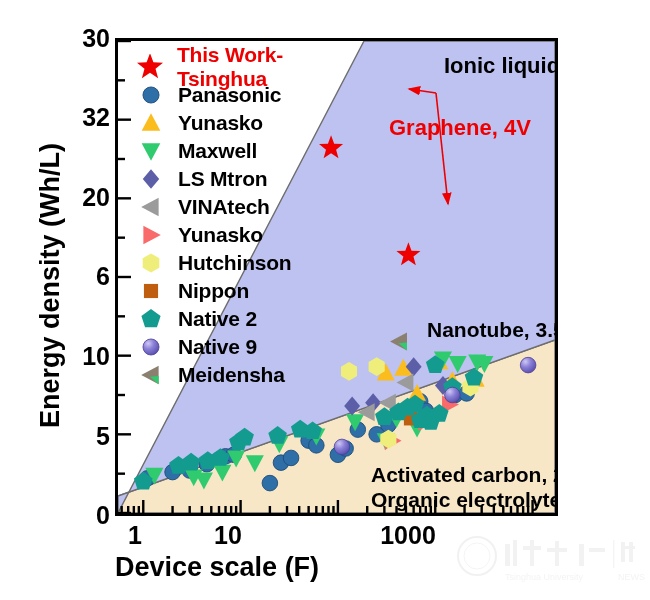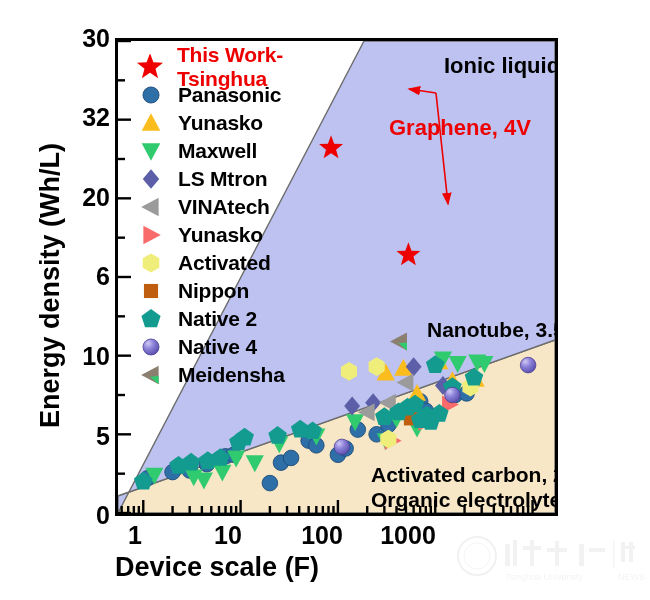--- a/index.html
+++ b/index.html
@@ -290,21 +290,21 @@
             </svg>
           </div>
           <div class="legend-text">Yunasko</div>
         </div>
         <div class="legend-row">
           <div class="legend-mark">
             <svg width="26" height="26" viewBox="0 0 26 26">
               <polygon points="13,3.395999999999999 21.31730797794575,8.198 21.317307977945752,17.802 13,22.604 4.682692022054251,17.802000000000003 4.682692022054251,8.197999999999999" fill="#F0EE7B"></polygon>
             </svg>
           </div>
-          <div class="legend-text">Activated</div>
+          <div class="legend-text">Hutchinson</div>
         </div>
         <div class="legend-row">
           <div class="legend-mark">
             <svg width="26" height="26" viewBox="0 0 26 26">
               <rect x="5.944" y="5.944" width="14.112" height="14.112" fill="#C05E10"></rect>
             </svg>
           </div>
           <div class="legend-text">Nippon</div>
         </div>
         <div class="legend-row">
@@ -314,21 +314,21 @@
             </svg>
           </div>
           <div class="legend-text">Native 2</div>
         </div>
         <div class="legend-row">
           <div class="legend-mark">
             <svg width="26" height="26" viewBox="0 0 26 26">
               <circle cx="13" cy="13" r="8.036" fill="url(#sphereGrad)" stroke="#4b3f96" stroke-width="0.8"></circle>
             </svg>
           </div>
-          <div class="legend-text">Native 4</div>
+          <div class="legend-text">Native 9</div>
         </div>
         <div class="legend-row">
           <div class="legend-mark">
             <svg width="26" height="26" viewBox="0 0 26 26">
               <g>
                 <polygon points="3.1999999999999993,13 20.644000000000002,3.6899999999999995 20.644000000000002,22.310000000000002" fill="#8B8070"></polygon>
                 <polygon points="12.02,14.764 20.644000000000002,22.310000000000002 20.644000000000002,13.98" fill="#2FCB6E"></polygon>
               </g>
             </svg>
           </div>
@@ -338,21 +338,20 @@
 
     <div class="annot" id="annot-ionic" style="left:326px;top:12px;">Ionic liquids</div>
     <div class="annot" id="annot-graphene" style="left:271px;top:74px;">Graphene, 4V</div>
     <div class="annot" id="annot-nanotube" style="left:309px;top:277px;">Nanotube, 3.5V</div>
     <div class="annot" id="annot-ac1" style="left:253px;top:422px;">Activated carbon, 2.7V</div>
     <div class="annot" id="annot-ac2" style="left:253px;top:447px;">Organic electrolyte</div>
   </div>
 
   <div class="xtick" style="left:75px">1</div>
   <div class="xtick" style="left:168px">10</div>
-  <div class="xtick" style="left:262px">100</div>
   <div class="xtick" style="left:348px">1000</div>
 
   <div id="xaxis-title">Device scale (F)</div>
 
   <div id="watermark">
     <svg width="190" height="52" viewBox="0 0 190 52">
       <circle cx="22" cy="20" r="19" fill="none" stroke="#e4e4e4" stroke-width="2"></circle>
       <circle cx="22" cy="20" r="13" fill="none" stroke="#e9e9e9" stroke-width="1"></circle>
       <g fill="#e6e6e6">
         <rect x="50" y="8" width="5" height="22"></rect>

